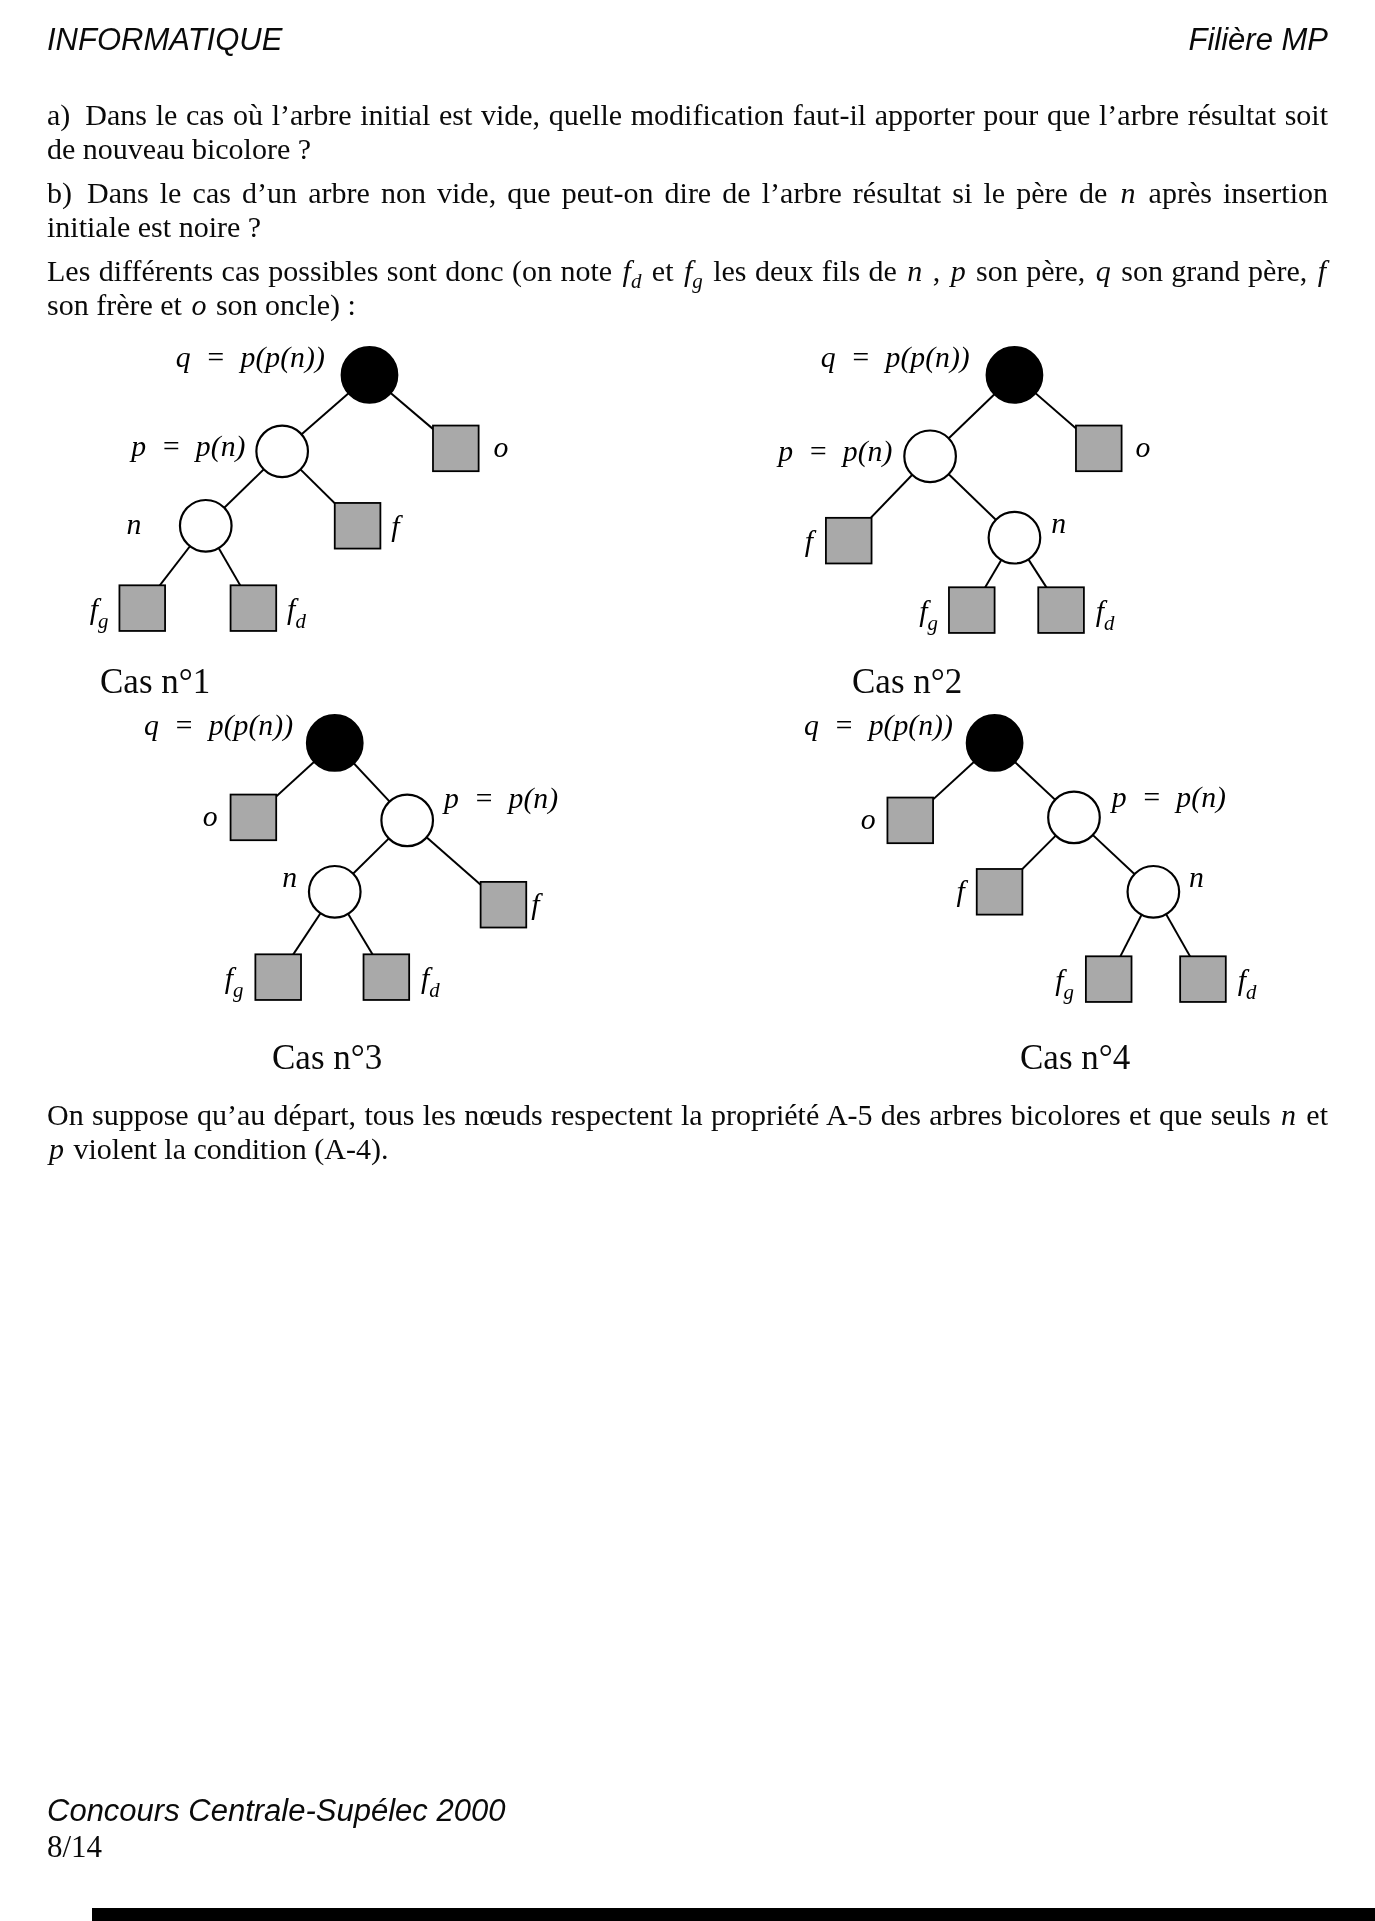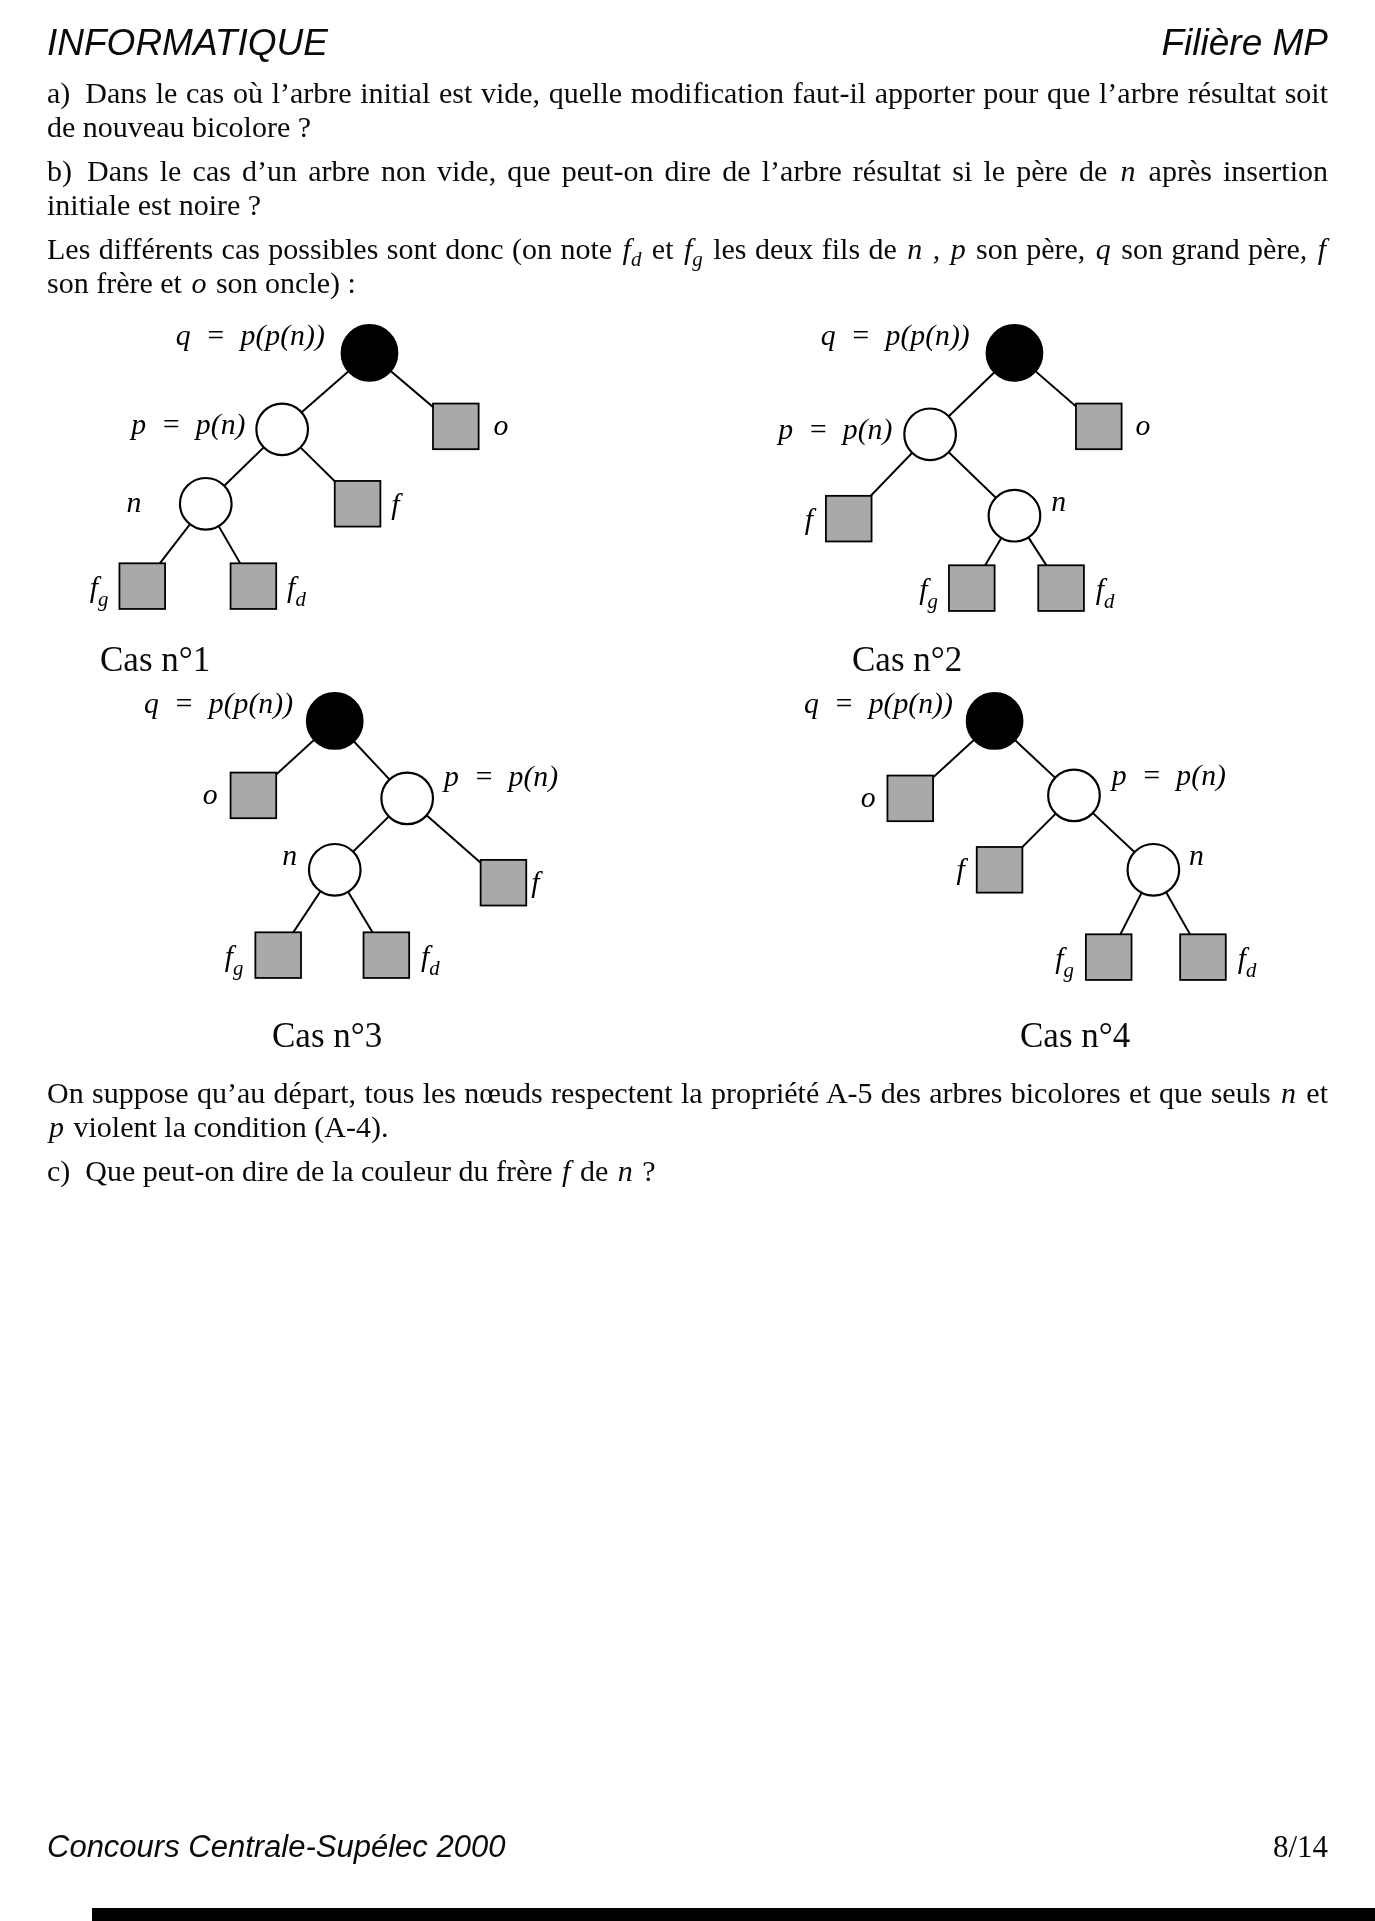--- a/index.html
+++ b/index.html
@@ -5,21 +5,21 @@
   * { margin:0; padding:0; box-sizing:border-box; }
   html, body { width:1375px; background:#ffffff; }
   body { font-family:"Liberation Serif","DejaVu Serif",serif; color:#0a0a0a; }
   .page {
     position:relative; width:1375px; height:1921px;
     padding:22px 47px 0 47px; overflow:hidden; background:#ffffff;
   }
   .header {
     display:flex; justify-content:space-between; align-items:baseline;
     font-family:"Liberation Sans","DejaVu Sans",sans-serif;
-    font-style:italic; font-size:37px; margin-bottom:12px;
+    font-style:italic; font-size:31px; margin-bottom:40px;
   }
   p.body {
     font-size:30px; line-height:34px; text-align:justify; margin-bottom:10px;
   }
   .math { font-style:italic; padding:0 2px; }
   .math sub { font-size:21px; line-height:0; }
   .diagrams {
     display:grid; grid-template-columns:640px 641px; 
     margin:14px 0 20px 0;
   }
@@ -31,20 +31,21 @@
   .c3 { padding-left:225px; }
   .c4 { padding-left:333px; }
   .tree-label {
     font-family:"Liberation Serif","DejaVu Serif",serif;
     font-style:italic; font-size:30px; fill:#000000;
   }
   .footer {
     position:absolute; left:47px; right:47px; bottom:56px;
     display:flex; justify-content:space-between; align-items:baseline;
     font-size:31px;
+    flex-direction:column;
   }
   .footer-left { font-family:"Liberation Sans","DejaVu Sans",sans-serif; font-style:italic; }
   .footer-right { font-family:"Liberation Serif","DejaVu Serif",serif; }
   .page-edge { position:absolute; left:92px; right:0; bottom:0; height:13px; background:#000000; }
 </style>
 </head>
 <body>
 
 <div class="page">
 
@@ -154,21 +155,20 @@
           <rect x="402" y="255" width="46" height="46" stroke-width="1.8" fill="#a9a9a9" stroke="#000000"></rect>
           <text x="390" y="289" text-anchor="end" class="tree-label"><tspan>f</tspan><tspan font-size="21" dy="9">g</tspan></text>
           <rect x="497" y="255" width="46" height="46" stroke-width="1.8" fill="#a9a9a9" stroke="#000000"></rect>
           <text x="555" y="289" text-anchor="start" class="tree-label"><tspan>f</tspan><tspan font-size="21" dy="9">d</tspan></text>
         </svg>
       <figcaption class="caption c4">Cas n°4</figcaption>
     </figure>
   </div>
 
   <p class="body">On suppose qu’au départ, tous les nœuds respectent la propriété A-5 des arbres bicolores et que seuls <span class="math">n</span> et <span class="math">p</span> violent la condition (A-4).</p>
-  <p class="body">c) Que peut-on dire de la couleur du frère <span class="math">f</span> de <span class="math">n</span> ?</p>
 
   <div class="footer">
     <span class="footer-left">Concours Centrale-Supélec 2000</span>
     <span class="footer-right">8/14</span>
   </div>
 
   <div class="page-edge"></div>
 </div>
 
 </body></html>

